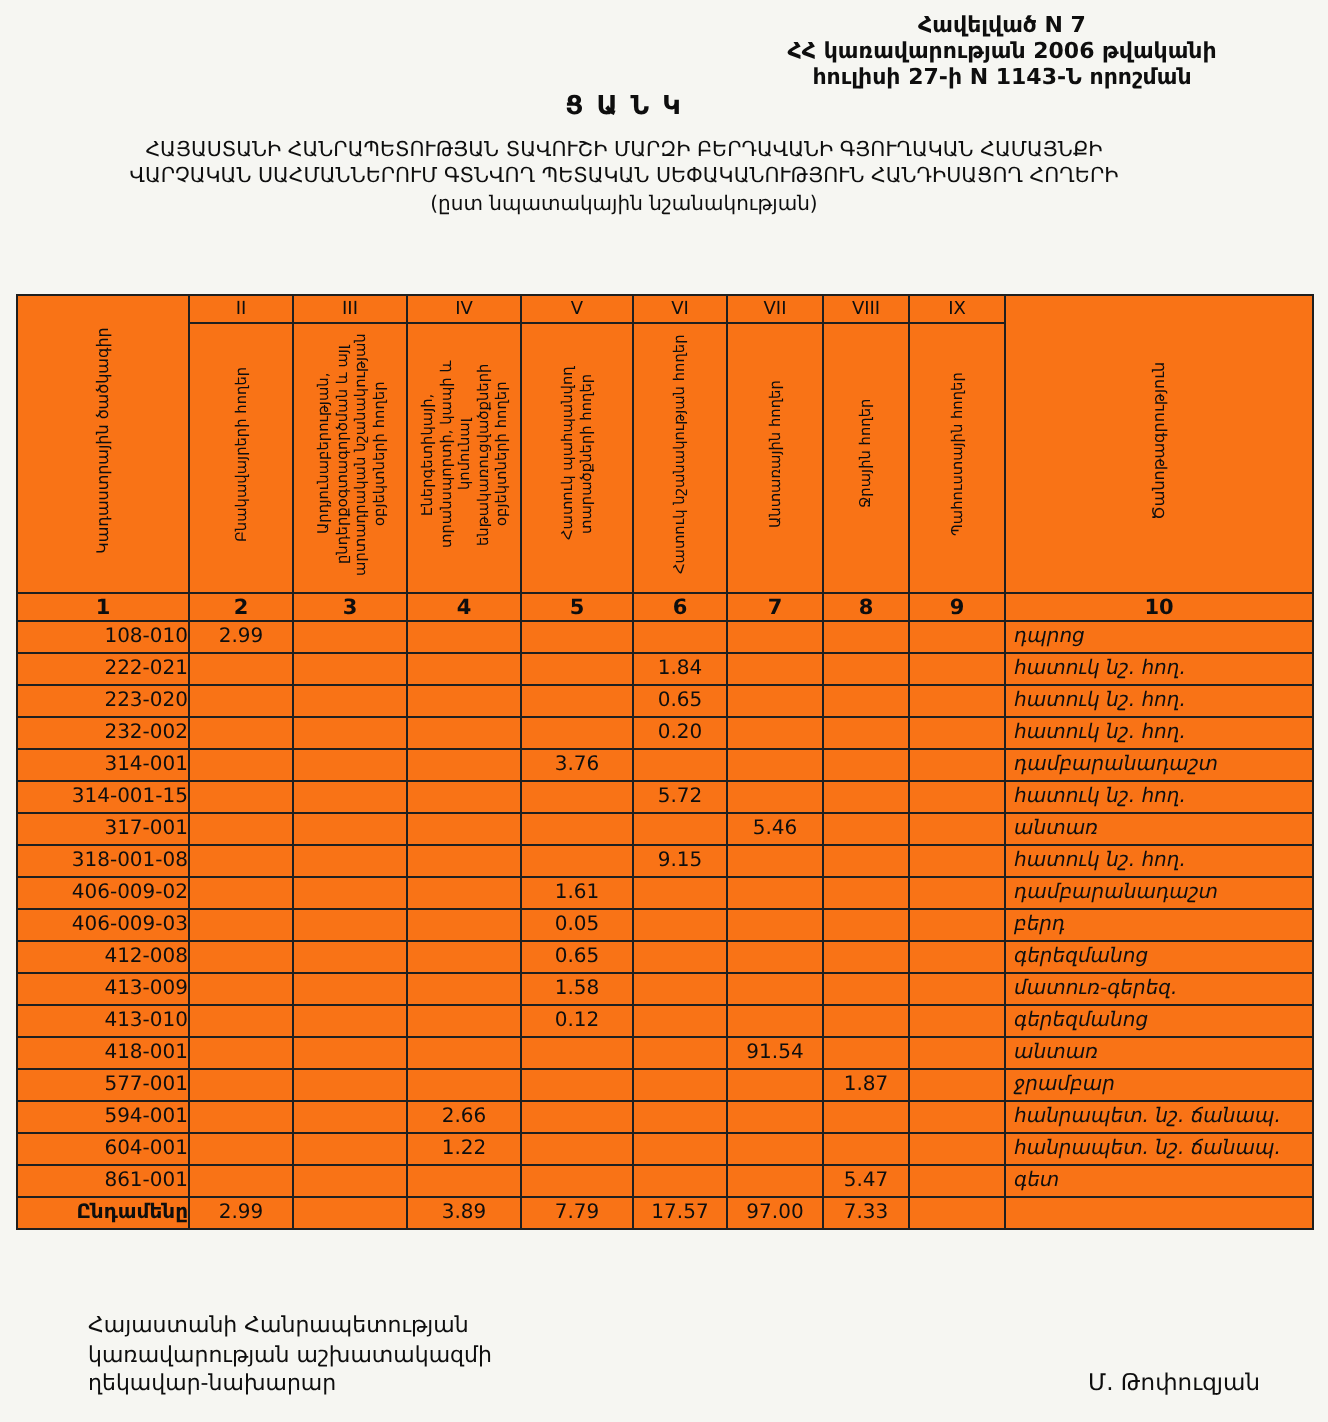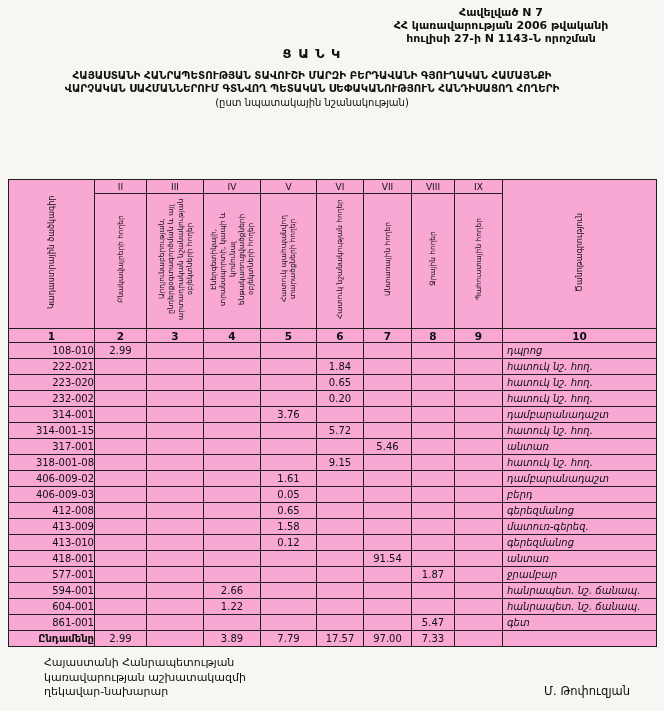--- a/index.html
+++ b/index.html
@@ -5,25 +5,25 @@
   * { margin:0; padding:0; box-sizing:border-box; }
   html,body { width:664px; height:711px; }
   body { background:#e8e8e4; font-family:"DejaVu Sans", sans-serif; }
   .page { position:relative; width:664px; height:711px; background:#f6f6f2; color:#0e0e0e; overflow:hidden; }
 
   .appendix { position:absolute; top:6px; right:34px; width:258px; text-align:center;
               font-size:11px; font-weight:bold; line-height:1.2; }
 
   .title-block { position:absolute; top:46px; left:0; width:624px; text-align:center; }
   .t-heading { font-size:13px; font-weight:bold; letter-spacing:1px; margin-bottom:8px; }
-  .t-line { font-size:10.3px; font-weight:bold; line-height:1.3; }
+  .t-line { font-size:10.3px; font-weight:normal; line-height:1.3; }
   .t-sub { font-size:10px; margin-top:1px; }
 
   table.land { position:absolute; top:147px; left:8px; width:648px;
-               border-collapse:collapse; table-layout:fixed; background:#f9a8d4;margin-top:32px; }
+               border-collapse:collapse; table-layout:fixed; background:#f97316; }
   table.land td { border:1px solid #1f1f1f; overflow:hidden; }
 
   td.roman { height:14px; font-size:9px; text-align:center; vertical-align:middle; }
   .rot-td { text-align:center; vertical-align:middle; padding:2px 0; }
   tr.rot-row td { height:130px; }
   .rot { display:inline-block; writing-mode:vertical-rl; transform:rotate(180deg);
          font-size:7.4px; line-height:1.25; height:122px; text-align:center; }
   .rot-tall { height:140px; font-size:8px; }
   td.num { height:14px; font-size:10.5px; font-weight:bold; text-align:center; vertical-align:middle; }
 

